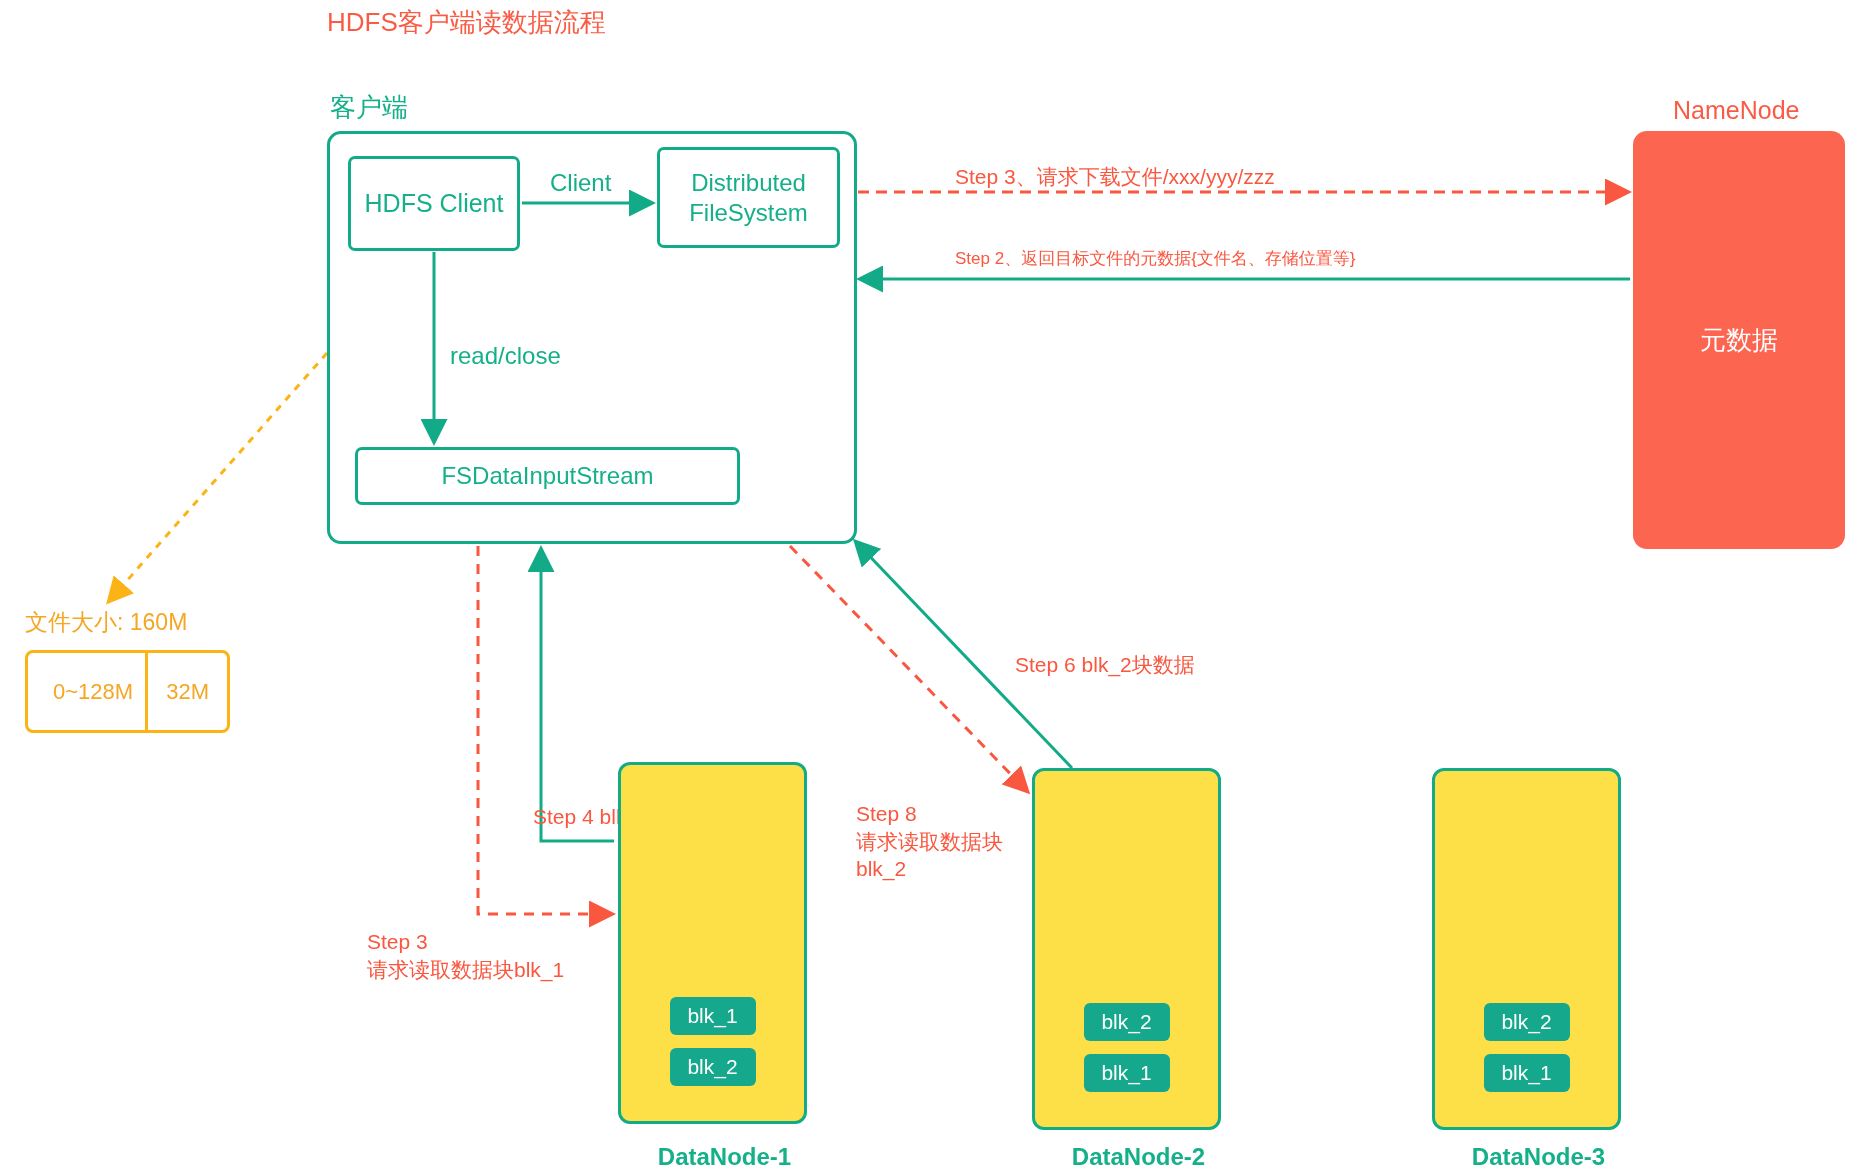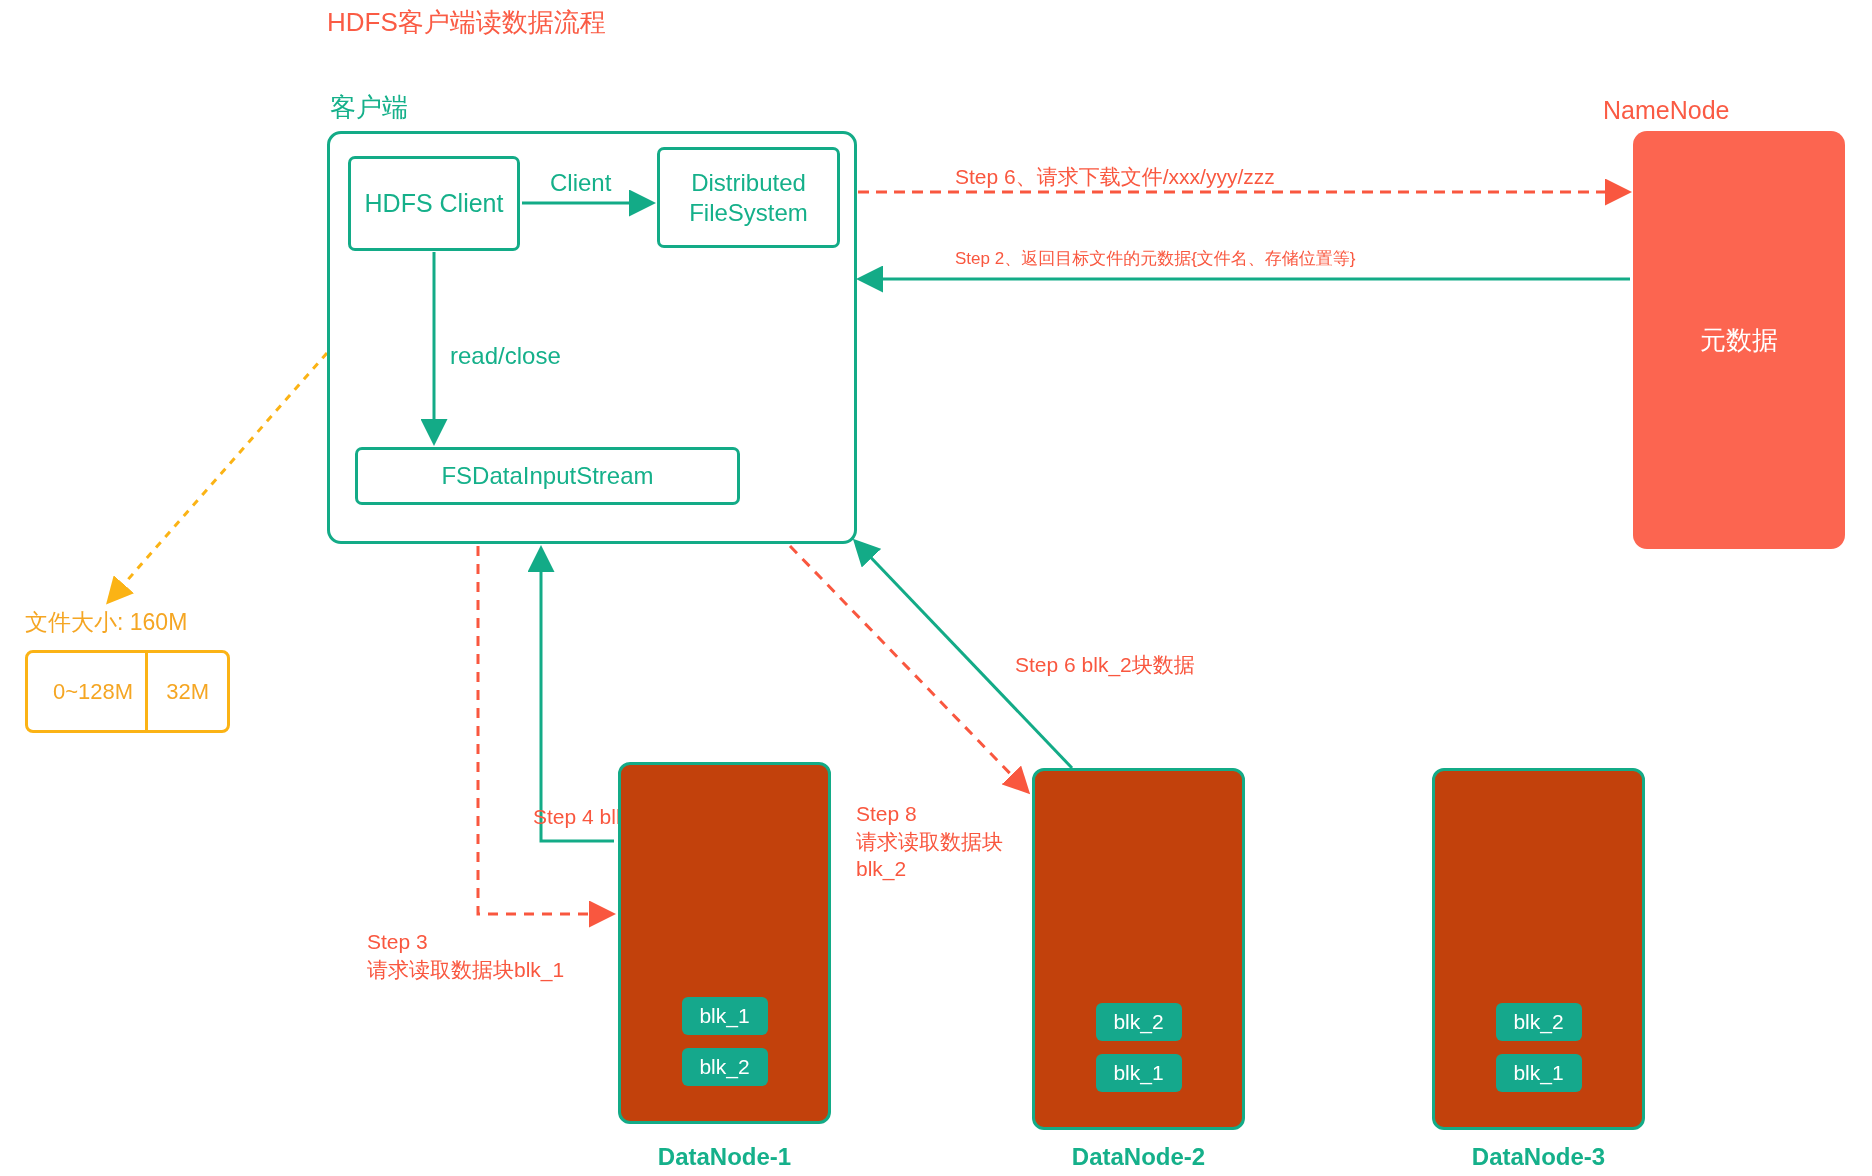--- a/index.html
+++ b/index.html
@@ -36,21 +36,21 @@
   }
 
   
   .client-label {
     left: 330px;
     top: 90px;
     font-size: 26px;
     color: #15b08a;
   }
   .namenode-label {
-    left: 1603px;
+    left: 1673px;
     top: 94px;
     font-size: 25px;
     color: #fa5b44;
   }
 
   
   .client-box {
     position: absolute;
     left: 327px;
     top: 131px;
@@ -144,26 +144,26 @@
     justify-content: center;
   }
   .filesize-cell.first {
     flex: 1.32;
     border-right: 3px solid #fbb315;
   }
 
   
   .dn-box {
     position: absolute;
-    width: 213px;
+    width: 189px;
     height: 362px;
     border: 3px solid #13ab87;
     border-radius: 12px;
     box-sizing: border-box;
-    background: #c2410c;
+    background: #fde047;
   }
   .dn1 { left: 618px; top: 762px; }
   .dn2 { left: 1032px; top: 768px; }
   .dn3 { left: 1432px; top: 768px; }
 
   .blk {
     position: absolute;
     width: 86px;
     height: 38px;
     background: #15a88c;
@@ -254,21 +254,21 @@
 <div class="lbl lbl-readclose">read/close</div>
 
 <div class="namenode-box">元数据</div>
 
 <div class="lbl filesize-label">文件大小: 160M</div>
 <div class="filesize-box">
   <div class="filesize-cell first">0~128M</div>
   <div class="filesize-cell">32M</div>
 </div>
 
-<div class="lbl lbl-step1">Step 6、请求下载文件/xxx/yyy/zzz</div>
+<div class="lbl lbl-step1">Step 3、请求下载文件/xxx/yyy/zzz</div>
 <div class="lbl lbl-step2">Step 2、返回目标文件的元数据{文件名、存储位置等}</div>
 <div class="lbl lbl-step3" style="white-space:pre-line">Step 3
 请求读取数据块blk_1</div>
 <div class="lbl lbl-step4">Step 4 blk_1块数据</div>
 <div class="lbl lbl-step5" style="white-space:pre-line">Step 8
 请求读取数据块
 blk_2</div>
 <div class="lbl lbl-step6">Step 6 blk_2块数据</div>
 
 <div class="dn-box dn1">

